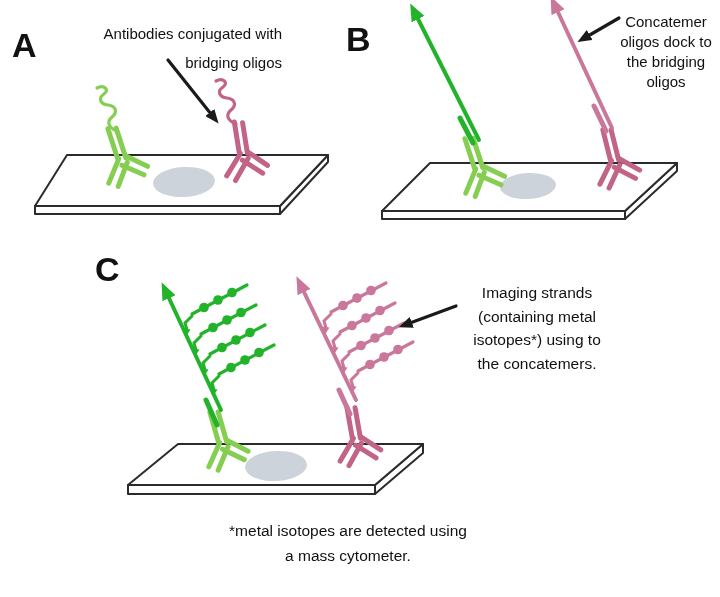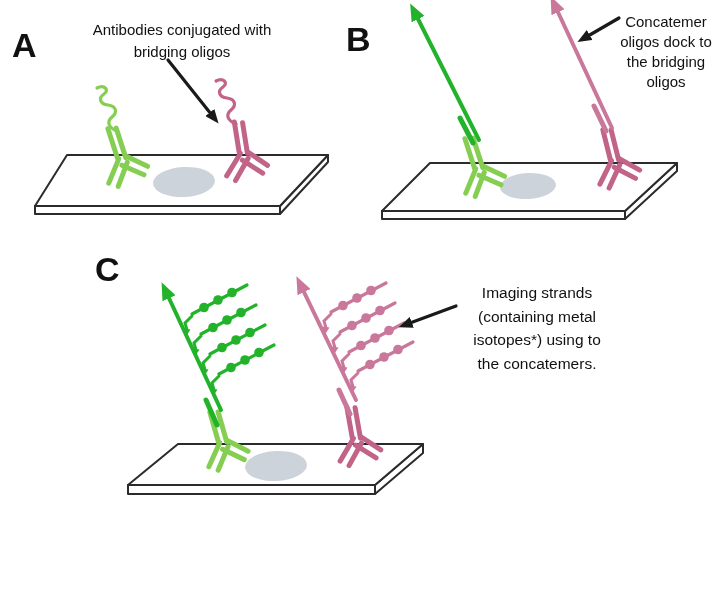--- a/index.html
+++ b/index.html
@@ -4,21 +4,21 @@
 <style>
   html,body { margin:0; padding:0; background:#ffffff; }
   .stage {
     position:relative; width:720px; height:597px; background:#fff;
     font-family:"Liberation Sans", sans-serif;
     color:var(--text,#111111); overflow:hidden;
   }
   .stage svg { position:absolute; left:0; top:0; }
   .txt { position:absolute; white-space:pre-line; text-align:center; font-size:15px; }
   .panel-label { position:absolute; font-size:34px; font-weight:700; line-height:1; }
-  .caption-a { left:72px; top:19px; width:220px; line-height:22px; }
+  .caption-a { left:62px; top:19px; width:220px; line-height:29px;text-align:right; }
   .caption-b { left:596px; top:12px; width:140px; line-height:20px; }
   .caption-c { left:447px; top:281px; width:180px; line-height:23.5px; font-size:15.5px; }
   .footnote  { left:188px; top:519px; width:320px; line-height:24.5px; font-size:15.5px; }
   .label-a { left:12px;  top:28px; }
   .label-b { left:346px; top:22px; }
   .label-c { left:95px;  top:252px; }
 
   .slide   { fill:#ffffff; stroke:var(--outline,#2b2b2b); stroke-width:2; stroke-linejoin:round; }
   .blob    { fill:var(--cell-blob,#CDD3DA); stroke:none; }
   .ab-green   { stroke:var(--green-antibody,#85CE52); }
@@ -160,13 +160,15 @@
 bridging oligos</div>
   <div class="txt caption-b">Concatemer
 oligos dock to
 the bridging
 oligos</div>
   <div class="txt caption-c">Imaging strands
 (containing metal
 isotopes*) using to
 the concatemers.</div>
 
+  <div class="txt footnote">*metal isotopes are detected using
+a mass cytometer.</div>
 </div>
 
 </body></html>

